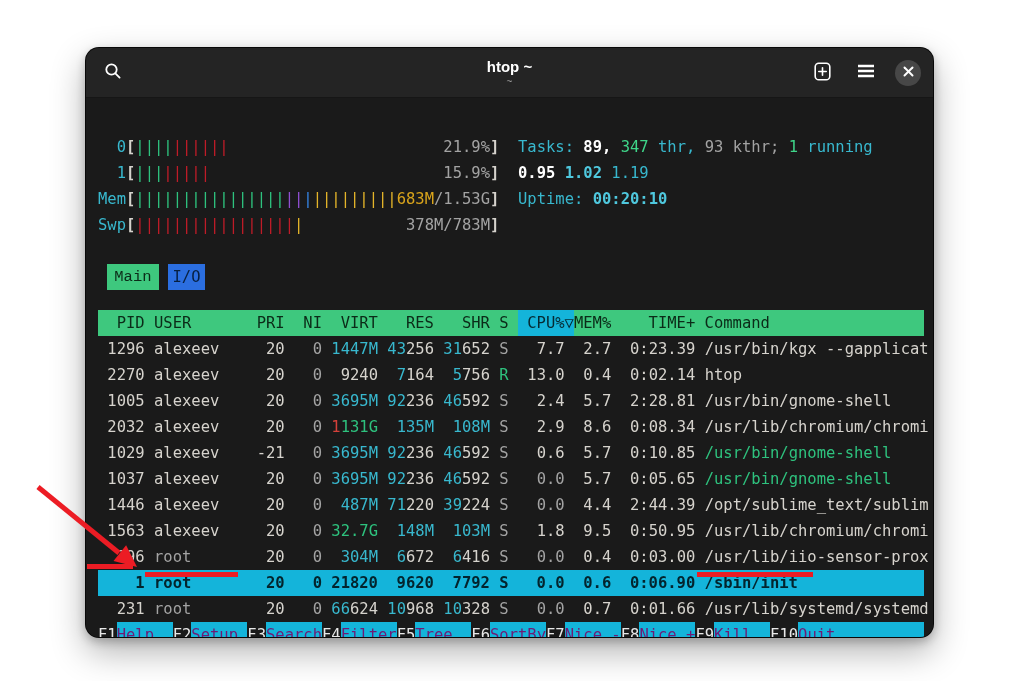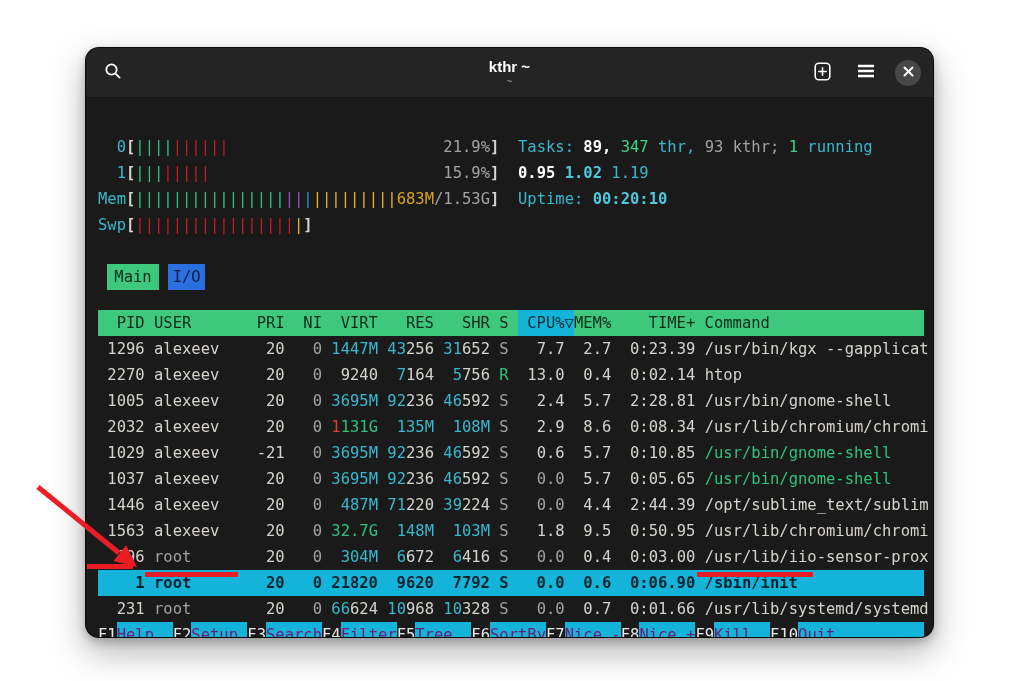--- a/index.html
+++ b/index.html
@@ -61,21 +61,21 @@
   .s-pbar{color:#8f4fd1;}
   .s-bbar{color:#3584e4;}
   .s-ybar{color:#e5b52a;}
   
   .hl{background:#3ec87e;margin-top:20px;}
   .s-hg{color:#0b2b18;background:#3ec87e;}
   .s-hc{color:#062a33;background:#14b4da;}
   .sel{background:#14b4da;font-weight:bold;}
   
   .tab{color:#0b2b18;}
-  .tab-main{background:#3ec87e;padding:0 0.75ch;}
+  .tab-main{background:#3ec87e;padding:0 0.75ch;font-family:Liberation Mono, monospace;}
   .tab-io{background:#2b6ee0;color:#071f3f;padding:0 0.5ch;}
   
   .fk-key{color:#e8e8e8;}
   .fk-label{background:#14b4da;color:#701a75;}
   
   .annotation{position:absolute;left:0;top:0;width:1009px;height:681px;pointer-events:none;z-index:60;}
 </style>
 </head>
 <body>
 
@@ -85,21 +85,21 @@
       <button class="icon-btn">
         <span>
           <svg width="18" height="18" viewBox="0 0 18 18">
               <circle cx="7.5" cy="7.5" r="5.2" fill="none" stroke="#ffffff" stroke-width="1.8"></circle>
               <line x1="11.6" y1="11.6" x2="15.6" y2="15.6" stroke="#ffffff" stroke-width="1.8" stroke-linecap="round"></line>
             </svg>
         </span>
       </button>
     </div>
     <div class="title-wrap">
-      <div class="title">kthr ~</div>
+      <div class="title">htop ~</div>
       <div class="subtitle">~</div>
     </div>
     <div class="tb-right">
       <button class="icon-btn">
         <span>
           <svg width="17" height="19" viewBox="0 0 17 19">
               <rect x="1.2" y="1.2" width="14.6" height="16.6" rx="3.6" fill="none" stroke="#ffffff" stroke-width="1.6"></rect>
               <line x1="4.8" y1="9.5" x2="12.2" y2="9.5" stroke="#ffffff" stroke-width="1.6" stroke-linecap="round"></line>
               <line x1="8.5" y1="5.8" x2="8.5" y2="13.2" stroke="#ffffff" stroke-width="1.6" stroke-linecap="round"></line>
             </svg>
@@ -121,21 +121,21 @@
               <line x1="9.5" y1="1.5" x2="1.5" y2="9.5" stroke="#ffffff" stroke-width="2" stroke-linecap="round"></line>
             </svg>
         </span>
       </button>
     </div>
   </div>
   <div class="terminal" id="terminal">
       <div class="tline"><span class="s-cyan">  0</span><span class="s-br">[</span><span class="s-gbar">||||</span><span class="s-rbar">||||||</span><span class="s-dim">                       21.9%</span><span class="s-br">]</span><span class="s-w">  </span><span class="s-cyan">Tasks: </span><span class="s-bw">89, </span><span class="s-bg">347</span><span class="s-cyan"> thr, </span><span class="s-dim">93 kthr; </span><span class="s-bg">1</span><span class="s-cyan"> running</span></div>
       <div class="tline"><span class="s-cyan">  1</span><span class="s-br">[</span><span class="s-gbar">|||</span><span class="s-rbar">|||||</span><span class="s-dim">                         15.9%</span><span class="s-br">]</span><span class="s-w">  </span><span class="s-bw">0.95 </span><span class="s-bc">1.02 </span><span class="s-cyan">1.19</span></div>
       <div class="tline"><span class="s-cyan">Mem</span><span class="s-br">[</span><span class="s-gbar">||||||||||||||||</span><span class="s-pbar">||</span><span class="s-bbar">|</span><span class="s-ybar">|||||||||</span><span class="s-y">683M</span><span class="s-dim">/1.53G</span><span class="s-br">]</span><span class="s-w">  </span><span class="s-cyan">Uptime: </span><span class="s-bc">00:20:10</span></div>
-      <div class="tline"><span class="s-cyan">Swp</span><span class="s-br">[</span><span class="s-rbar">|||||||||||||||||</span><span class="s-ybar">|</span><span class="s-br">]</span></div>
+      <div class="tline"><span class="s-cyan">Swp</span><span class="s-br">[</span><span class="s-rbar">|||||||||||||||||</span><span class="s-ybar">|</span><span class="s-dim">           378M/783M</span><span class="s-br">]</span></div>
       <div class="tline"> </div>
       <div class="tline"><span> </span><span class="tab tab-main">Main</span><span> </span><span class="tab tab-io">I/O</span></div>
       <div class="tline hl"><span class="s-hg">  PID USER       PRI  NI  VIRT   RES   SHR S </span><span class="s-hc"> CPU%▽</span><span class="s-hg">MEM%    TIME+ Command</span></div>
       <div class="tline"><span class="s-w"> 1296 alexeev     20 </span><span class="s-dim">  0</span><span class="s-w"> </span><span class="s-c">1447M</span><span class="s-w"> </span><span class="s-c">43</span><span class="s-w">256</span><span class="s-w"> </span><span class="s-c">31</span><span class="s-w">652</span><span class="s-dim"> S</span><span class="s-w">   7.7</span><span class="s-w">  2.7</span><span class="s-w">  0:23.39</span><span class="s-w"> /usr/bin/kgx --gapplicat</span></div>
       <div class="tline"><span class="s-w"> 2270 alexeev     20 </span><span class="s-dim">  0</span><span class="s-w">  9240</span><span class="s-w">  </span><span class="s-c">7</span><span class="s-w">164</span><span class="s-w">  </span><span class="s-c">5</span><span class="s-w">756</span><span class="s-g"> R</span><span class="s-w">  13.0</span><span class="s-w">  0.4</span><span class="s-w">  0:02.14</span><span class="s-w"> htop</span></div>
       <div class="tline"><span class="s-w"> 1005 alexeev     20 </span><span class="s-dim">  0</span><span class="s-w"> </span><span class="s-c">3695M</span><span class="s-w"> </span><span class="s-c">92</span><span class="s-w">236</span><span class="s-w"> </span><span class="s-c">46</span><span class="s-w">592</span><span class="s-dim"> S</span><span class="s-w">   2.4</span><span class="s-w">  5.7</span><span class="s-w">  2:28.81</span><span class="s-w"> /usr/bin/gnome-shell</span></div>
       <div class="tline"><span class="s-w"> 2032 alexeev     20 </span><span class="s-dim">  0</span><span class="s-w"> </span><span class="s-r">1</span><span class="s-g">131G</span><span class="s-w">  </span><span class="s-c">135M</span><span class="s-w">  </span><span class="s-c">108M</span><span class="s-dim"> S</span><span class="s-w">   2.9</span><span class="s-w">  8.6</span><span class="s-w">  0:08.34</span><span class="s-w"> /usr/lib/chromium/chromi</span></div>
       <div class="tline"><span class="s-w"> 1029 alexeev    -21 </span><span class="s-dim">  0</span><span class="s-w"> </span><span class="s-c">3695M</span><span class="s-w"> </span><span class="s-c">92</span><span class="s-w">236</span><span class="s-w"> </span><span class="s-c">46</span><span class="s-w">592</span><span class="s-dim"> S</span><span class="s-w">   0.6</span><span class="s-w">  5.7</span><span class="s-w">  0:10.85</span><span class="s-g"> /usr/bin/gnome-shell</span></div>
       <div class="tline"><span class="s-w"> 1037 alexeev     20 </span><span class="s-dim">  0</span><span class="s-w"> </span><span class="s-c">3695M</span><span class="s-w"> </span><span class="s-c">92</span><span class="s-w">236</span><span class="s-w"> </span><span class="s-c">46</span><span class="s-w">592</span><span class="s-dim"> S</span><span class="s-dim">   0.0</span><span class="s-w">  5.7</span><span class="s-w">  0:05.65</span><span class="s-g"> /usr/bin/gnome-shell</span></div>
       <div class="tline"><span class="s-w"> 1446 alexeev     20 </span><span class="s-dim">  0</span><span class="s-w">  </span><span class="s-c">487M</span><span class="s-w"> </span><span class="s-c">71</span><span class="s-w">220</span><span class="s-w"> </span><span class="s-c">39</span><span class="s-w">224</span><span class="s-dim"> S</span><span class="s-dim">   0.0</span><span class="s-w">  4.4</span><span class="s-w">  2:44.39</span><span class="s-w"> /opt/sublime_text/sublim</span></div>

